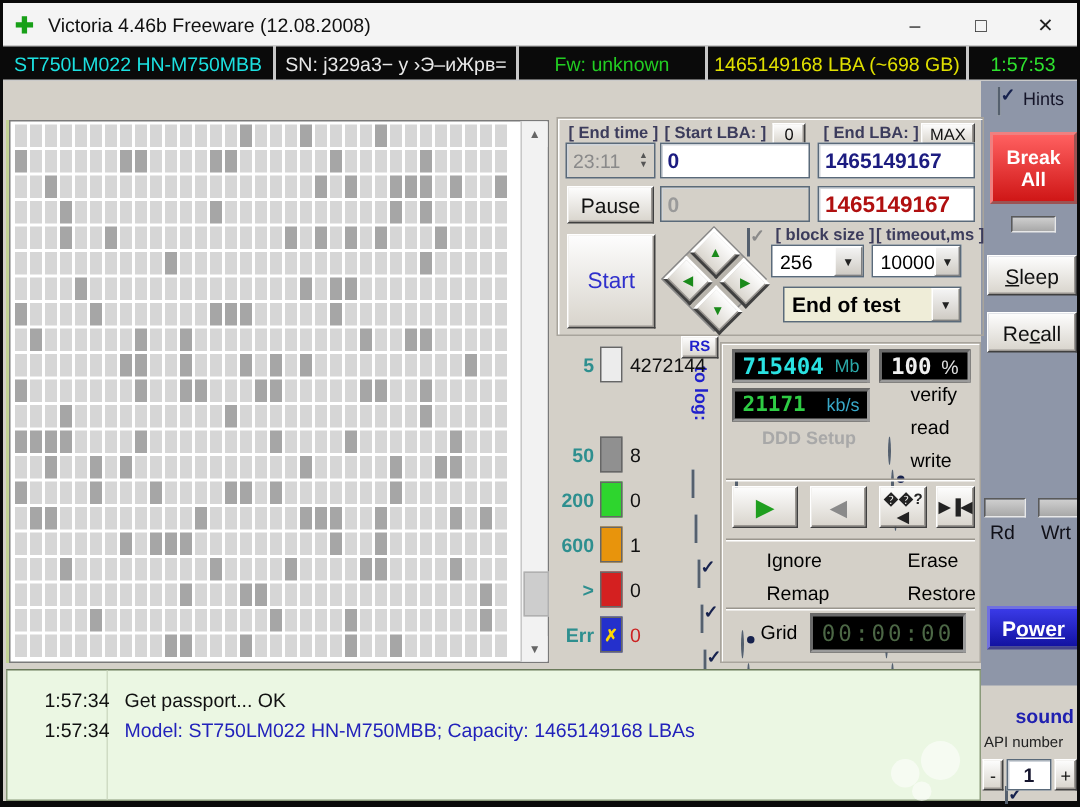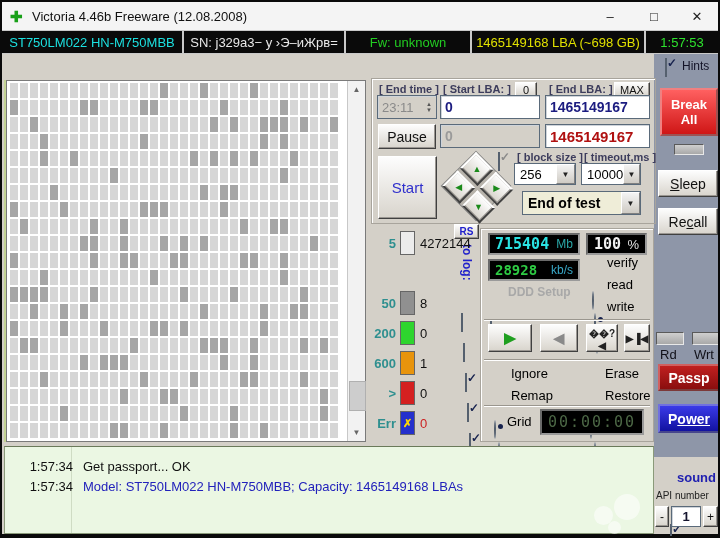--- a/index.html
+++ b/index.html
@@ -115,21 +115,20 @@
     </button>
   <button class="abs btn" style="left:656px;top:206px;width:60px;height:27px;font-size:14px;">
       <span>Re</span>
       <u>c</u>
       <span>all</span>
     </button>
   <span class="abs led" style="left:654px;top:330px;width:28px;height:13px;"></span>
   <span class="abs led" style="left:690px;top:330px;width:28px;height:13px;"></span>
   <span class="abs" style="left:658px;top:345px;font-size:13px;color:#101018;">Rd</span>
   <span class="abs" style="left:692px;top:345px;font-size:13px;color:#101018;">Wrt</span>
-  <button class="abs" style="left:656px;top:362px;width:62px;height:27px;background:linear-gradient(#c02020,#8a0e0e);border:2px outset #d06060;color:#fff;font-weight:bold;font-size:14px;">Passp</button>
   <button class="abs" style="left:656px;top:402px;width:62px;height:29px;background:linear-gradient(#3a3ae8,#1212a0);border:2px outset #7070e0;color:#fff;font-weight:bold;font-size:14px;"><span>P</span><u>ower</u><span></span></button>
 
   
   <div class="abs" id="gridpanel">
     <div id="blocks">
         <span class="blk" style="background: rgb(214, 214, 214);"></span>
         <span class="blk" style="background: rgb(214, 214, 214);"></span>
         <span class="blk" style="background: rgb(214, 214, 214);"></span>
         <span class="blk" style="background: rgb(214, 214, 214);"></span>
         <span class="blk" style="background: rgb(214, 214, 214);"></span>
@@ -931,21 +930,21 @@
 
   <div class="abs lcd" style="left:486px;top:231px;width:92px;height:22px;padding:0 5px;justify-content:space-between;">
     <span style="font-size:15px;font-weight:bold;color:#2ae2e2;font-family:'DejaVu Sans Mono',monospace;">715404</span>
     <span style="font-size:12px;color:#2aa8a8;">Mb</span>
   </div>
   <div class="abs lcd" style="left:584px;top:231px;width:61px;height:22px;padding:0 6px;justify-content:space-between;">
     <span style="font-size:15px;font-weight:bold;color:#f0f0f0;font-family:'DejaVu Sans Mono',monospace;">100</span>
     <span style="font-size:13px;color:#e0e0e0;">%</span>
   </div>
   <div class="abs lcd" style="left:486px;top:257px;width:92px;height:22px;padding:0 5px;justify-content:space-between;">
-    <span style="font-size:14px;font-weight:bold;color:#2ecc44;font-family:'DejaVu Sans Mono',monospace;">28928</span>
+    <span style="font-size:14px;font-weight:bold;color:#2ecc44;font-family:'DejaVu Sans Mono',monospace;">21171</span>
     <span style="font-size:12px;color:#38a8c8;">kb/s</span>
   </div>
 
   <span class="abs cb disabled" style="left:488px;top:283px;"></span>
   <span class="abs" style="left:506px;top:283px;font-size:12px;font-weight:bold;color:#a8a8a8;">DDD Setup</span>
 
   <span class="abs radio" style="left:588px;top:254px;"></span>
   <span class="abs" style="left:605px;top:253px;font-size:13px;">verify</span>
   <span class="abs radio sel" style="left:588px;top:276px;"></span>
   <span class="abs" style="left:605px;top:275px;font-size:13px;">read</span>

